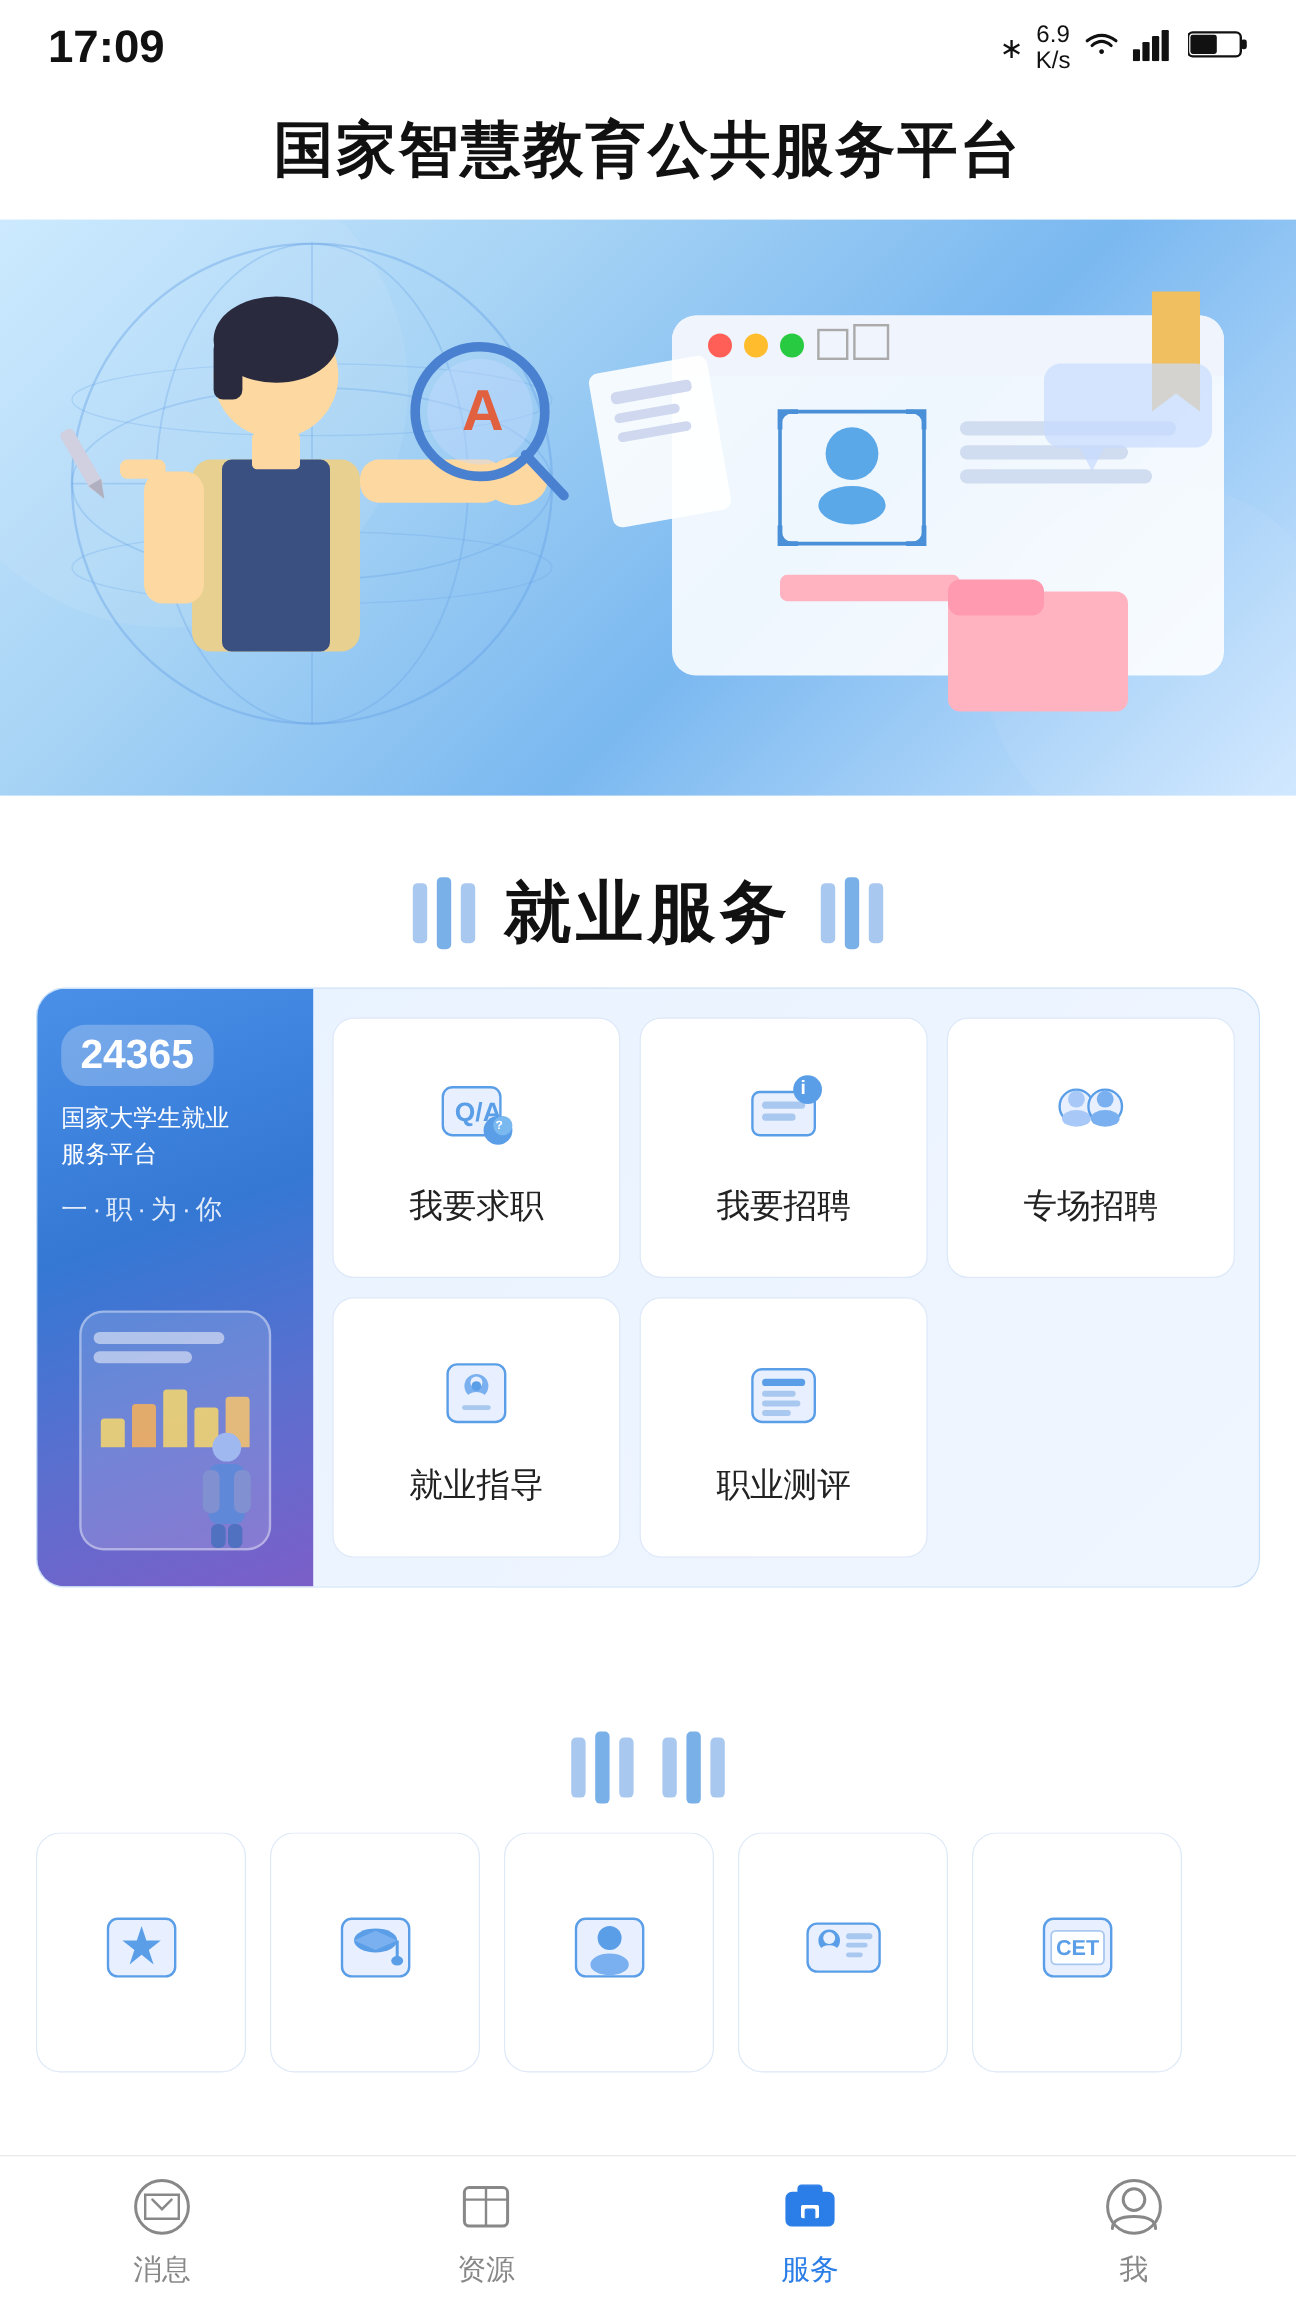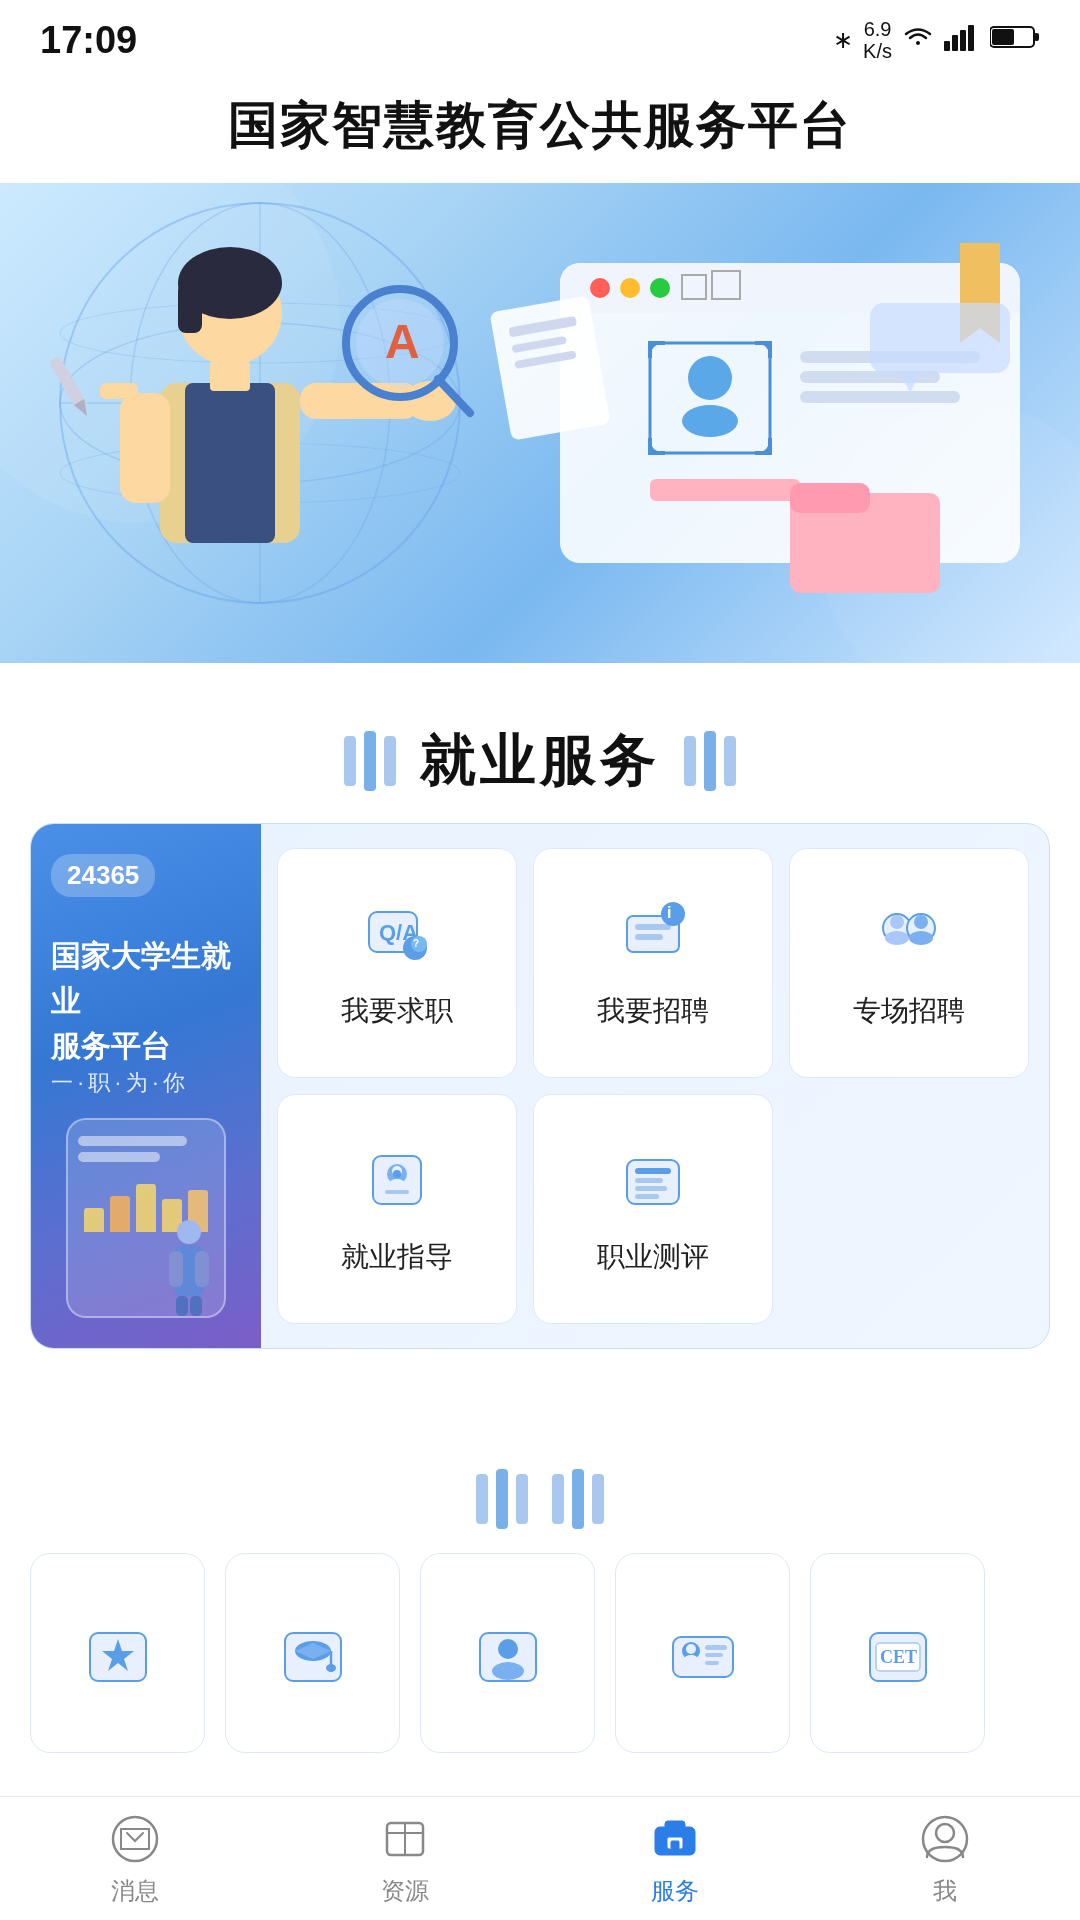--- a/index.html
+++ b/index.html
@@ -102,31 +102,32 @@
       display: flex;
       flex-direction: column;
       position: relative;
       flex-shrink: 0;
     }
     .employment-badge {
       background: rgba(255,255,255,0.25);
       border-radius: 20px;
       padding: 6px 16px;
       color: #fff;
-      font-size: 26px;
+      font-size: 34px;
       font-weight: 700;
       display: inline-block;
-      margin-bottom: 36px;
+      margin-bottom: 12px;
       width: fit-content;
     }
     .employment-left-title {
       color: #fff;
-      font-size: 30px;
-      font-weight: 700;
+      font-size: 20px;
+      font-weight: 400;
       line-height: 1.5;
+      margin-bottom: 16px;
     }
     .employment-left-sub {
       color: rgba(255,255,255,0.85);
       font-size: 22px;
       letter-spacing: 4px;
     }
     .employment-left-illustration {
       flex: 1;
       display: flex;
       align-items: flex-end;
@@ -187,23 +188,22 @@
       display: flex;
       flex-direction: column;
       align-items: center;
       justify-content: center;
       gap: 16px;
       cursor: pointer;
     }
     .exam-icon {
       width: 80px; height: 80px;
       display: flex;
-      align-items: flex-end;
+      align-items: flex-start;
       justify-content: center;
-      font-family: Liberation Serif, serif;
     }
     .exam-icon svg { width: 72px; height: 72px; }
 
     
     .bottom-nav {
       position: fixed;
       bottom: 0;
       left: 0;
       width: 1080px;
       height: 124px;

